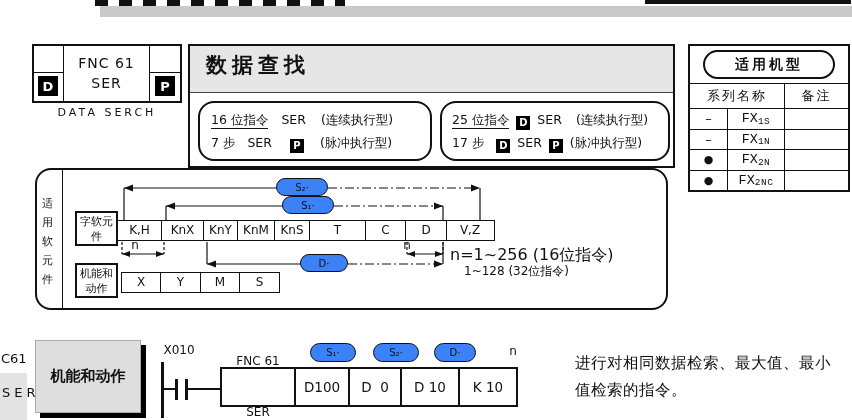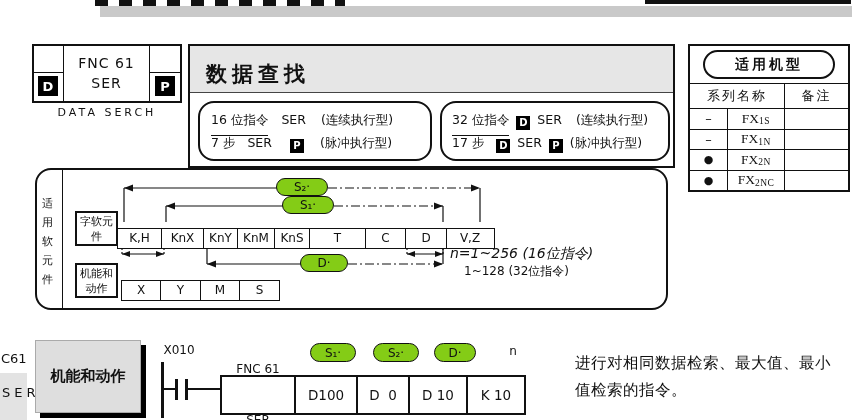--- a/index.html
+++ b/index.html
@@ -4,32 +4,32 @@
 <style>
   html,body{margin:0;padding:0;background:#fff;}
   .page{position:relative;width:852px;height:420px;background:#fff;overflow:hidden;
         font-family:"DejaVu Sans","Liberation Sans",sans-serif;color:#111;}
   .abs{position:absolute;}
   .bdr{border:2px solid #111;box-sizing:border-box;background:#fff;}
   .ctr{display:flex;align-items:center;justify-content:center;text-align:center;}
   .badge{background:#000;color:#fff;font-weight:bold;display:flex;align-items:center;justify-content:center;}
   .ibadge{display:inline-block;width:14px;height:14px;background:#000;color:#fff;font-weight:bold;
           font-size:10px;line-height:14px;text-align:center;vertical-align:-2px;margin:0 3px;}
-  .oval{position:absolute;border:1.2px solid #111;border-radius:999px;background:#84cc16;
-        font-size:12px;display:flex;align-items:center;justify-content:center;z-index:5;}
-  .cellrow{position:absolute;display:flex;margin-top:8px;}
+  .oval{position:absolute;border:1.2px solid #111;border-radius:999px;background:#3b82f6;
+        font-size:10px;display:flex;align-items:center;justify-content:center;z-index:5;}
+  .cellrow{position:absolute;display:flex;}
   .dcell{border:1.5px solid #111;margin-left:-1.5px;height:19px;line-height:18px;text-align:center;
          font-size:12px;background:#fff;box-sizing:content-box;}
   .lcell{border:2px solid #111;margin-left:-2px;height:40px;background:#fff;white-space:pre;
          display:flex;align-items:center;justify-content:center;font-size:13.5px;box-sizing:border-box;}
-  .ulab{border-bottom:1.5px solid #111;padding-bottom:8px;}
+  .ulab{border-bottom:1.5px solid #111;padding-bottom:1px;}
   .tline{height:0;border-top:1.5px solid #111;position:absolute;}
   .vline{width:0;border-left:1.5px solid #111;position:absolute;}
   .wrapbox{font-size:11px;line-height:15px;text-align:center;word-break:break-all;line-break:anywhere;}
-  .serif{font-family:Liberation Serif, serif;}
+  .serif{font-family:Liberation Mono, monospace;}
   .fxsub{font-size:9.5px;position:relative;top:2.5px;letter-spacing:0.5px;}
   .trow{display:flex;border-bottom:1.5px solid #111;align-items:stretch;}
   .trow:last-child{border-bottom:none;}
   .tc{display:flex;align-items:center;justify-content:center;font-size:13px;}
 </style>
 </head>
 <body>
 
 <div class="page">
 
@@ -46,40 +46,40 @@
     <div class="abs badge" style="left:121px;top:30px;width:20px;height:20px;font-size:13px;">P</div>
     <div class="abs" style="left:30px;top:7px;width:85px;text-align:center;font-size:14px;letter-spacing:1px;line-height:20px;">
       <div>FNC 61</div>
       <div>SER</div>
     </div>
   </div>
   <div class="abs" style="left:32px;top:106px;width:150px;text-align:center;font-size:11px;letter-spacing:3px;">DATA SERCH</div>
 
   <div class="abs bdr" style="left:188px;top:44px;width:487px;height:124px;">
     <div class="abs" style="left:0;top:0;width:100%;height:47px;background:#e6e6e6;border-bottom:1.5px solid #444;box-sizing:border-box;">
-      <div class="abs" style="left:16px;top:14px;font-size:21px;font-weight:bold;letter-spacing:5px;">数据查找</div>
+      <div class="abs" style="left:16px;top:5px;font-size:21px;font-weight:bold;letter-spacing:5px;">数据查找</div>
     </div>
 
     <div class="abs bdr" style="left:8px;top:55px;width:234px;height:60px;border-radius:16px;padding:5px 11px;font-size:12.5px;line-height:23px;white-space:nowrap;">
       <div>
         <span class="ulab">16 位指令</span>
         <span style="margin-left:9px;">SER</span>
         <span style="margin-left:11px;">(连续执行型)</span>
       </div>
       <div>
         <span>7 步</span>
         <span style="margin-left:8px;">SER</span>
         <span class="ibadge" style="margin-left:14px;">P</span>
         <span style="margin-left:9px;">(脉冲执行型)</span>
       </div>
     </div>
 
     <div class="abs bdr" style="left:250px;top:55px;width:230px;height:60px;border-radius:16px;padding:5px 10px;font-size:12.5px;line-height:23px;white-space:nowrap;">
       <div>
-        <span class="ulab">32 位指令</span>
+        <span class="ulab">25 位指令</span>
         <span class="ibadge">D</span>
         <span>SER</span>
         <span style="margin-left:10px;">(连续执行型)</span>
       </div>
       <div>
         <span>17 步</span>
         <span class="ibadge" style="margin-left:8px;">D</span>
         <span>SER</span>
         <span class="ibadge">P</span>
         <span>(脉冲执行型)</span>
@@ -191,21 +191,21 @@
     <div class="dcell" style="width:39px;">S</div>
   </div>
 
   <div class="oval" style="left:276px;top:178px;width:50px;height:16px;">S₂·</div>
   <div class="oval" style="left:282px;top:196px;width:50px;height:16px;">S₁·</div>
   <div class="oval" style="left:300px;top:254px;width:46px;height:16px;">D·</div>
 
   <div class="abs" style="left:128px;top:238px;width:14px;text-align:center;font-size:12px;">n</div>
   <div class="abs" style="left:400px;top:238px;width:14px;text-align:center;font-size:12px;">n</div>
 
-  <div class="abs" style="left:450px;top:245px;font-size:14px;font-style:italic;">n=1~256 (16位指令)</div>
+  <div class="abs" style="left:450px;top:245px;font-size:16px;">n=1~256 (16位指令)</div>
   <div class="abs" style="left:464px;top:263px;font-size:12px;">1~128 (32位指令)</div>
 
   <div class="abs" style="left:0;top:373px;width:27px;height:47px;background:#e3e3e3;"></div>
   <div class="abs" style="left:1px;top:351px;font-size:13px;">C61</div>
   <div class="abs" style="left:2px;top:385px;font-size:13px;letter-spacing:4px;">SER</div>
 
   <div class="abs ctr" style="left:35px;top:340px;width:104px;height:71px;background:#dedede;border:1px solid #aaa;box-shadow:5px 5px 0 0 #000;font-size:15px;font-weight:bold;white-space:nowrap;">机能和动作</div>
 
   <div class="abs" style="left:150px;top:343px;width:58px;text-align:center;font-size:12px;">X010</div>
   <div class="abs" style="left:161px;top:362px;width:2.5px;height:56px;background:#111;"></div>
@@ -214,21 +214,21 @@
   <div class="abs" style="left:185px;top:379px;width:2.5px;height:21px;background:#111;"></div>
   <div class="abs" style="left:188px;top:388px;width:34px;height:2px;background:#111;"></div>
 
   <div class="cellrow" style="left:222px;top:367px;">
     <div class="lcell" style="width:76px;font-size:12px;line-height:17px;">
       <div style="text-align:center;">
         <div>FNC 61</div>
         <div>SER</div>
       </div>
     </div>
-    <div class="lcell" style="width:64px;">D100</div>
+    <div class="lcell" style="width:56px;">D100</div>
     <div class="lcell" style="width:54px;">D  0</div>
     <div class="lcell" style="width:60px;">D 10</div>
     <div class="lcell" style="width:60px;">K 10</div>
   </div>
 
   <div class="oval" style="left:310px;top:343px;width:44px;height:17px;">S₁·</div>
   <div class="oval" style="left:373px;top:343px;width:44px;height:17px;">S₂·</div>
   <div class="oval" style="left:434px;top:343px;width:40px;height:17px;">D·</div>
   <div class="abs" style="left:498px;top:344px;width:30px;text-align:center;font-size:12px;">n</div>
 

